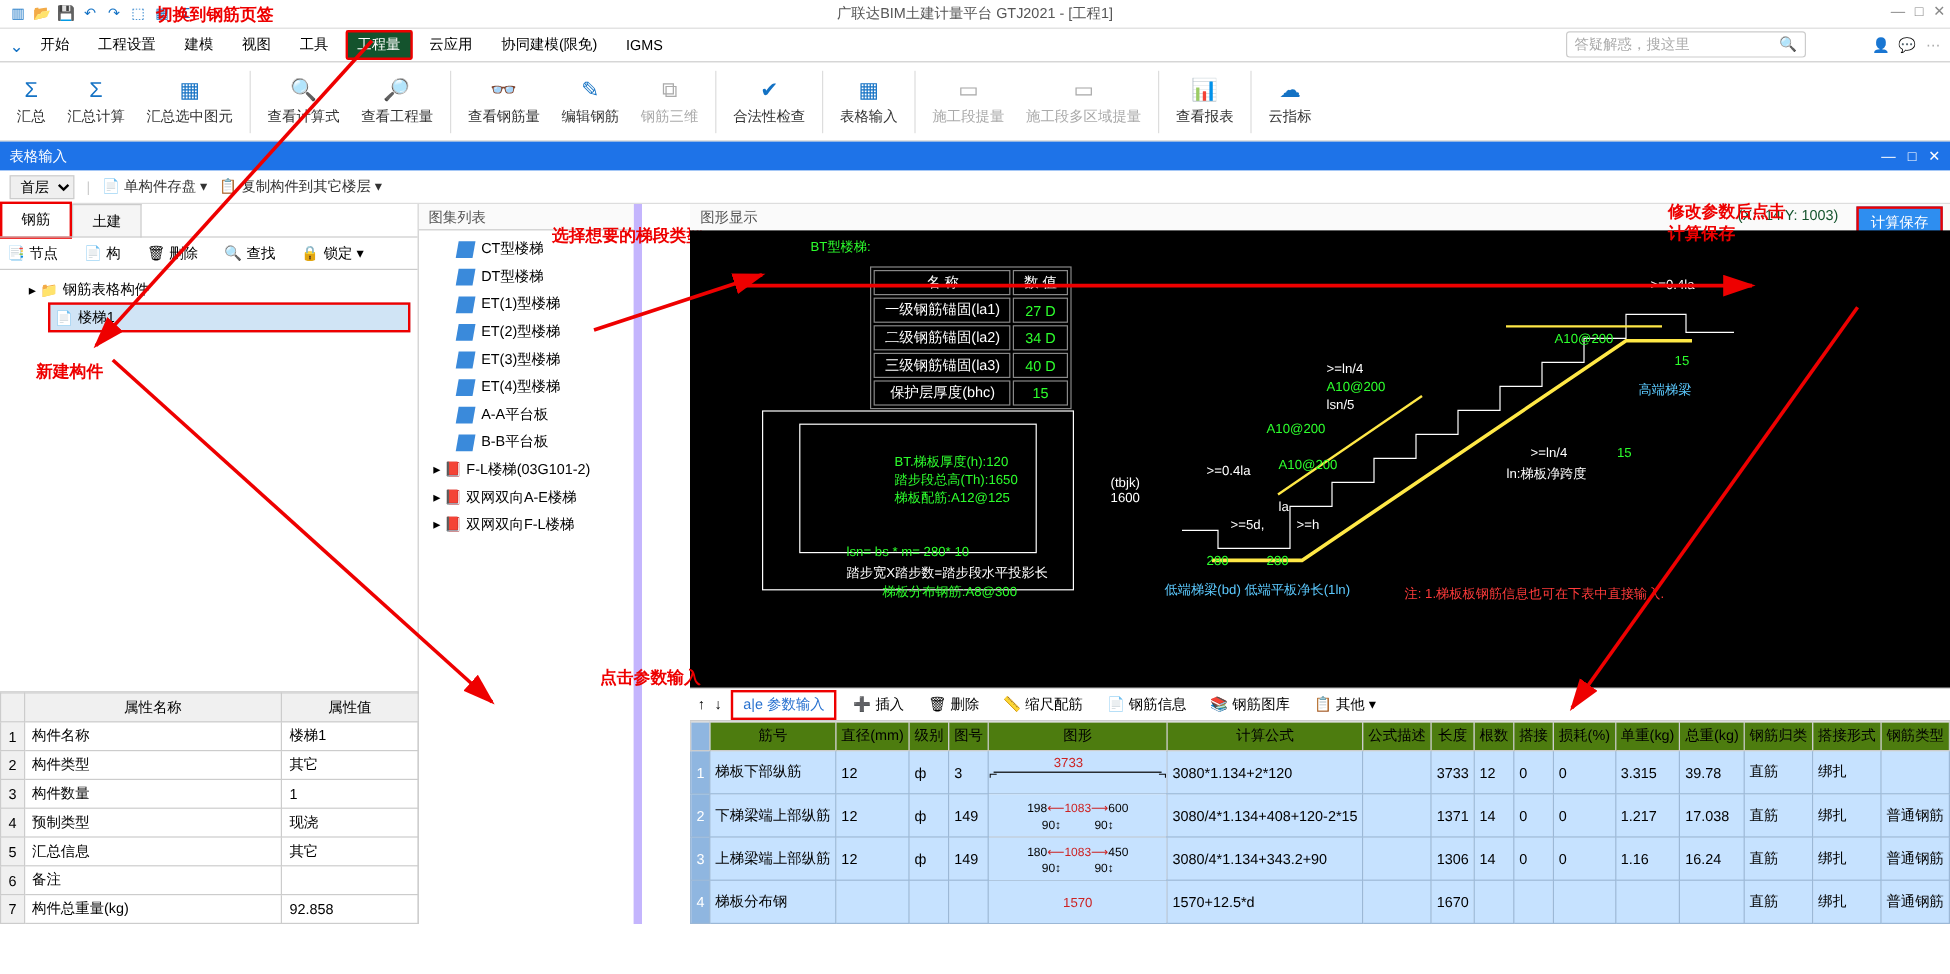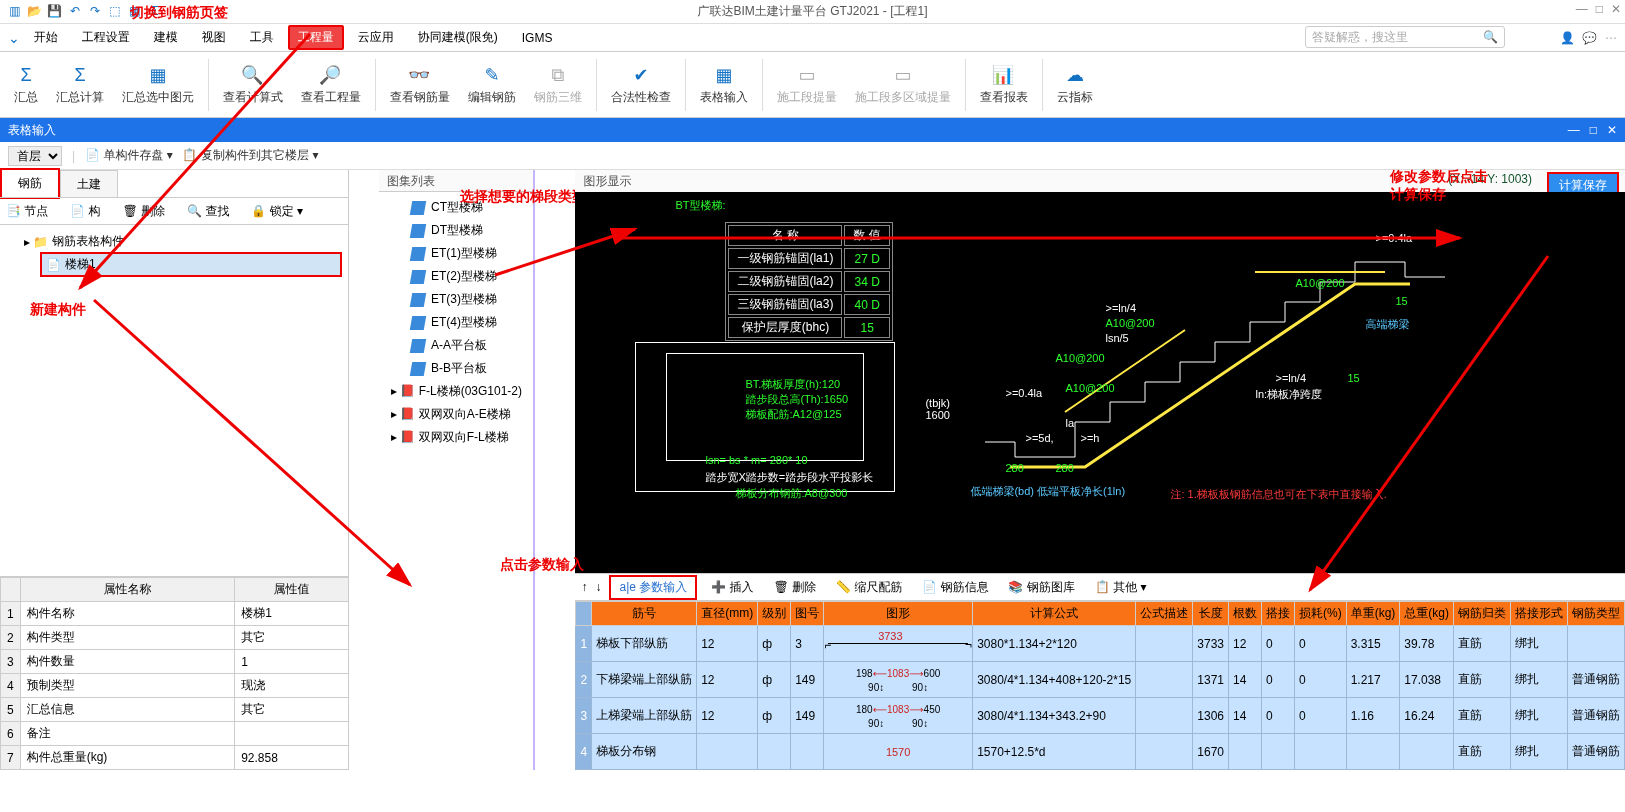--- a/index.html
+++ b/index.html
@@ -6,21 +6,21 @@
 body { font-size: 12px; background: #fff; width: 1625px; height: 812px; overflow: hidden; position: relative; }
 
 .titlebar { height: 24px; display: flex; align-items: center; justify-content: center; position: relative; border-bottom: 1px solid #ddd; }
 .titlebar .qat { position: absolute; left: 6px; top: 2px; display: flex; gap: 2px; }
 .titlebar .qat span { width: 18px; height: 18px; display: inline-flex; align-items: center; justify-content: center; color: #1472c4; }
 .titlebar .title { color: #555; font-size: 12px; }
 .titlebar .winbtns { position: absolute; right: 4px; top: 2px; display: flex; gap: 8px; color: #888; }
 
 .menubar { height: 28px; display: flex; align-items: center; padding: 0 8px; gap: 4px; border-bottom: 1px solid #ccc; position: relative; }
 .menubar .mi { padding: 4px 10px; border-radius: 2px; }
-.menubar .mi.active { background: #ef4444; color: #fff; }
+.menubar .mi.active { background: #14532d; color: #fff; }
 .menubar .sel { border: 2px solid #e00; padding: 2px 8px; }
 .searchbox { position: absolute; right: 120px; top: 2px; width: 200px; height: 22px; border: 1px solid #ccc; border-radius: 3px; padding: 0 6px; color: #aaa; display: flex; align-items: center; justify-content: space-between; }
 
 .ribbon { height: 66px; display: flex; align-items: center; gap: 2px; padding: 2px 6px; border-bottom: 1px solid #ccc; }
 .rb { display: flex; flex-direction: column; align-items: center; justify-content: center; padding: 2px 8px; width: auto; }
 .rb .ic { width: 24px; height: 24px; display: flex; align-items: center; justify-content: center; font-size: 18px; color: #1472c4; }
 .rb .lb { font-size: 12px; color: #333; margin-top: 2px; white-space: nowrap; }
 .rb.dis .ic, .rb.dis .lb { color: #aaa; }
 .rdiv { width: 1px; height: 52px; background: #ddd; margin: 0 4px; }
 
@@ -42,21 +42,21 @@
 .left-toolbar span { font-size: 12px; }
 
 .tree { flex: 1; padding: 6px; overflow: auto; position: relative; }
 .tree .node { padding: 2px 4px; display: flex; align-items: center; gap: 4px; }
 .tree .node.selected { background: #d0e4f5; border: 2px solid #e00; }
 .tree .folder { margin-left: 14px; }
 .tree .leaf { margin-left: 34px; }
 
 .red-label { color: #e00; font-weight: bold; font-size: 14px; position: absolute; }
 
-.mid { width: 290px; border-right: 2px solid #c4b5fd; display: flex; flex-direction: column; margin-left: 30px; }
+.mid { width: 290px; border-right: 7px solid #c4b5fd; display: flex; flex-direction: column; }
 .panel-title { height: 22px; border-bottom: 1px solid #ccc; padding: 3px 8px; color: #555; background: #fafafa; }
 .mid .list { flex: 1; padding: 4px; overflow: auto; }
 .mid .list .item { padding: 3px 4px 3px 28px; display: flex; align-items: center; gap: 6px; }
 .mid .list .item.sel { background: #cde3fb; }
 .mid .list .group { padding: 3px 4px 3px 8px; font-weight: normal; }
 .mid .list .boxed { border: 2px solid #e00; margin: -2px; }
 .mid .list .bicon { width: 14px; height: 14px; background: #3a8adb; display: inline-block; transform: skew(-10deg); }
 
 .right { flex: 1; display: flex; flex-direction: column; padding-left: 40px; }
 .right .panel-title { display: flex; justify-content: space-between; align-items: center; }
@@ -81,21 +81,21 @@
 .prop-grid th, .prop-grid td { border: 1px solid #ccc; padding: 3px 6px; font-size: 12px; text-align: left; }
 .prop-grid th { background: #f0f0f0; font-weight: normal; text-align: center; }
 .prop-grid .rn { width: 18px; text-align: center; background: #f0f0f0; }
 .bottom-left { width: 349px; }
 
 .rebar-toolbar { height: 28px; display: flex; align-items: center; gap: 8px; padding: 0 6px; border-top: 1px solid #ccc; border-bottom: 1px solid #ccc; }
 .rebar-toolbar .btn { padding: 2px 6px; }
 .rebar-toolbar .param-btn { color: #2871cf; border: 2px solid #e00; padding: 2px 8px; }
 
 .rebar-table { width: 100%; border-collapse: collapse; }
-.rebar-table th { background: #f97316; border: 1px solid #ccc; padding: 3px 4px; font-size: 12px; font-weight: normal; white-space: nowrap; }
+.rebar-table th { background: #4d7c0f; border: 1px solid #ccc; padding: 3px 4px; font-size: 12px; font-weight: normal; white-space: nowrap; }
 .rebar-table td { background: #c6e2ff; border: 1px solid #9cb8d6; padding: 3px 4px; font-size: 12px; white-space: nowrap; }
 .rebar-table .rn2 { background: #8fb6e0; color: #fff; text-align: center; width: 18px; }
 .rebar-table .shape { text-align: center; position: relative; height: 36px; }
 .rebar-table .shape .dim { color: #c22; font-size: 11px; }
 
 </style>
 </head>
 <body>
 
 <div class="titlebar">

